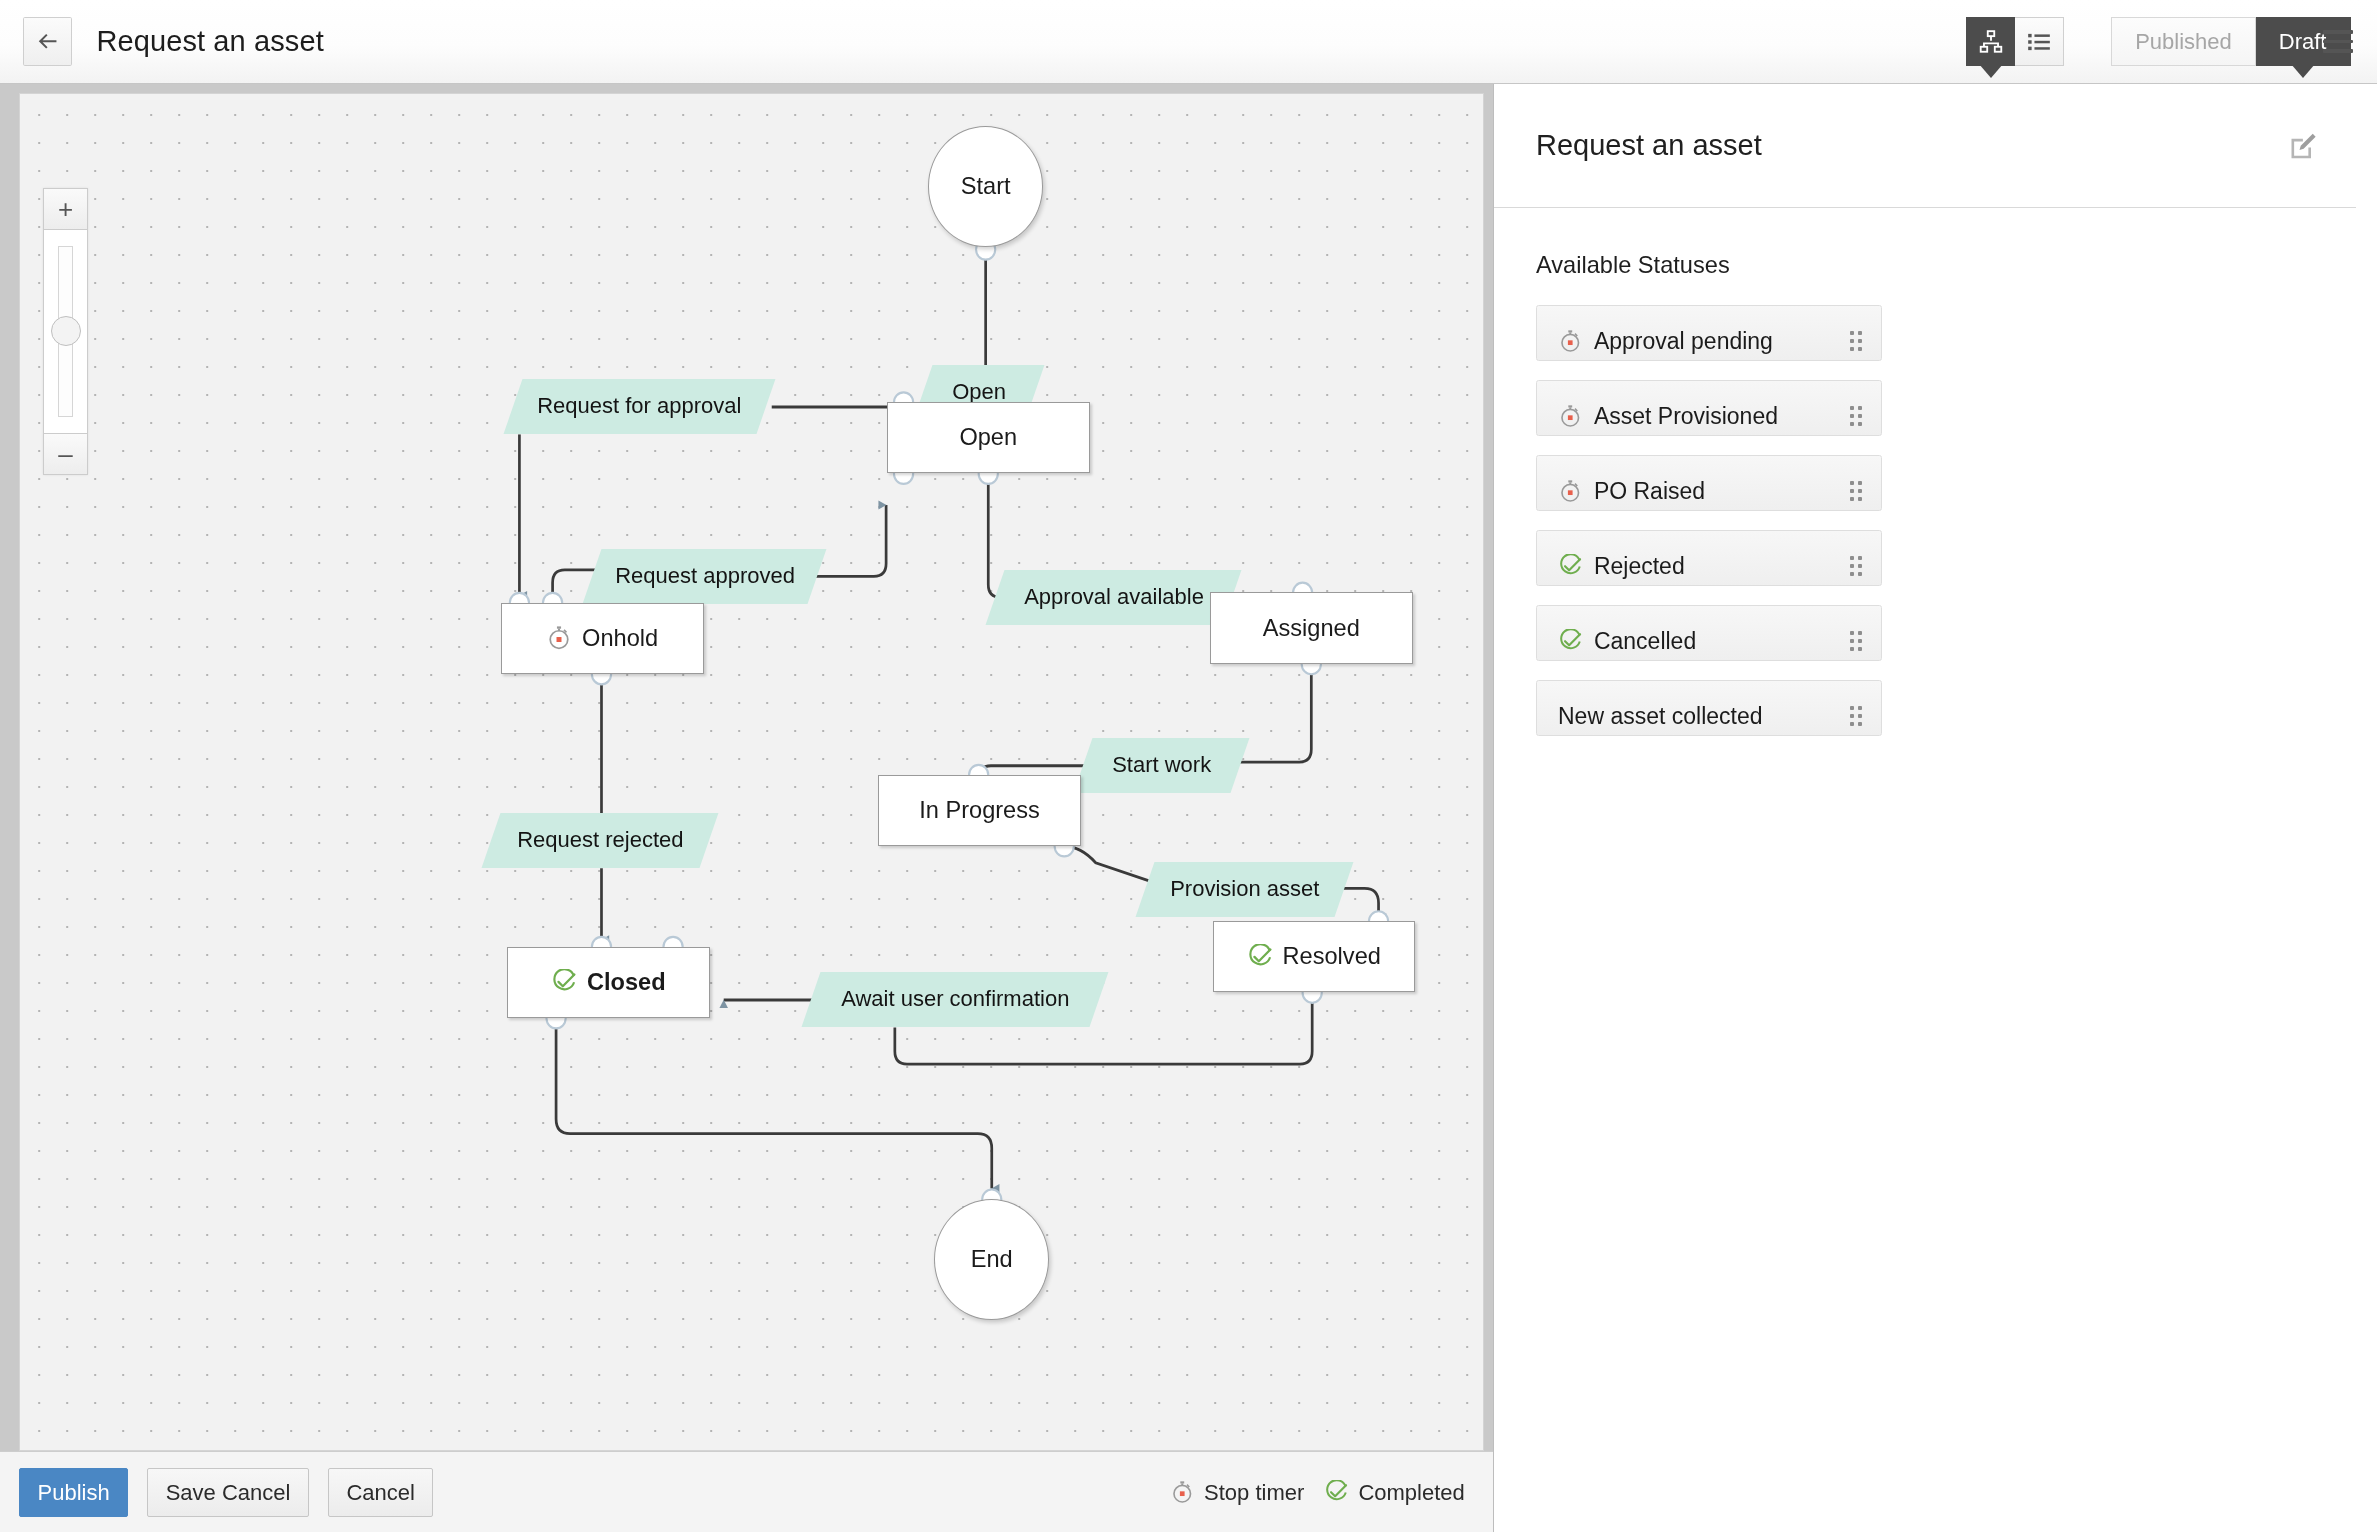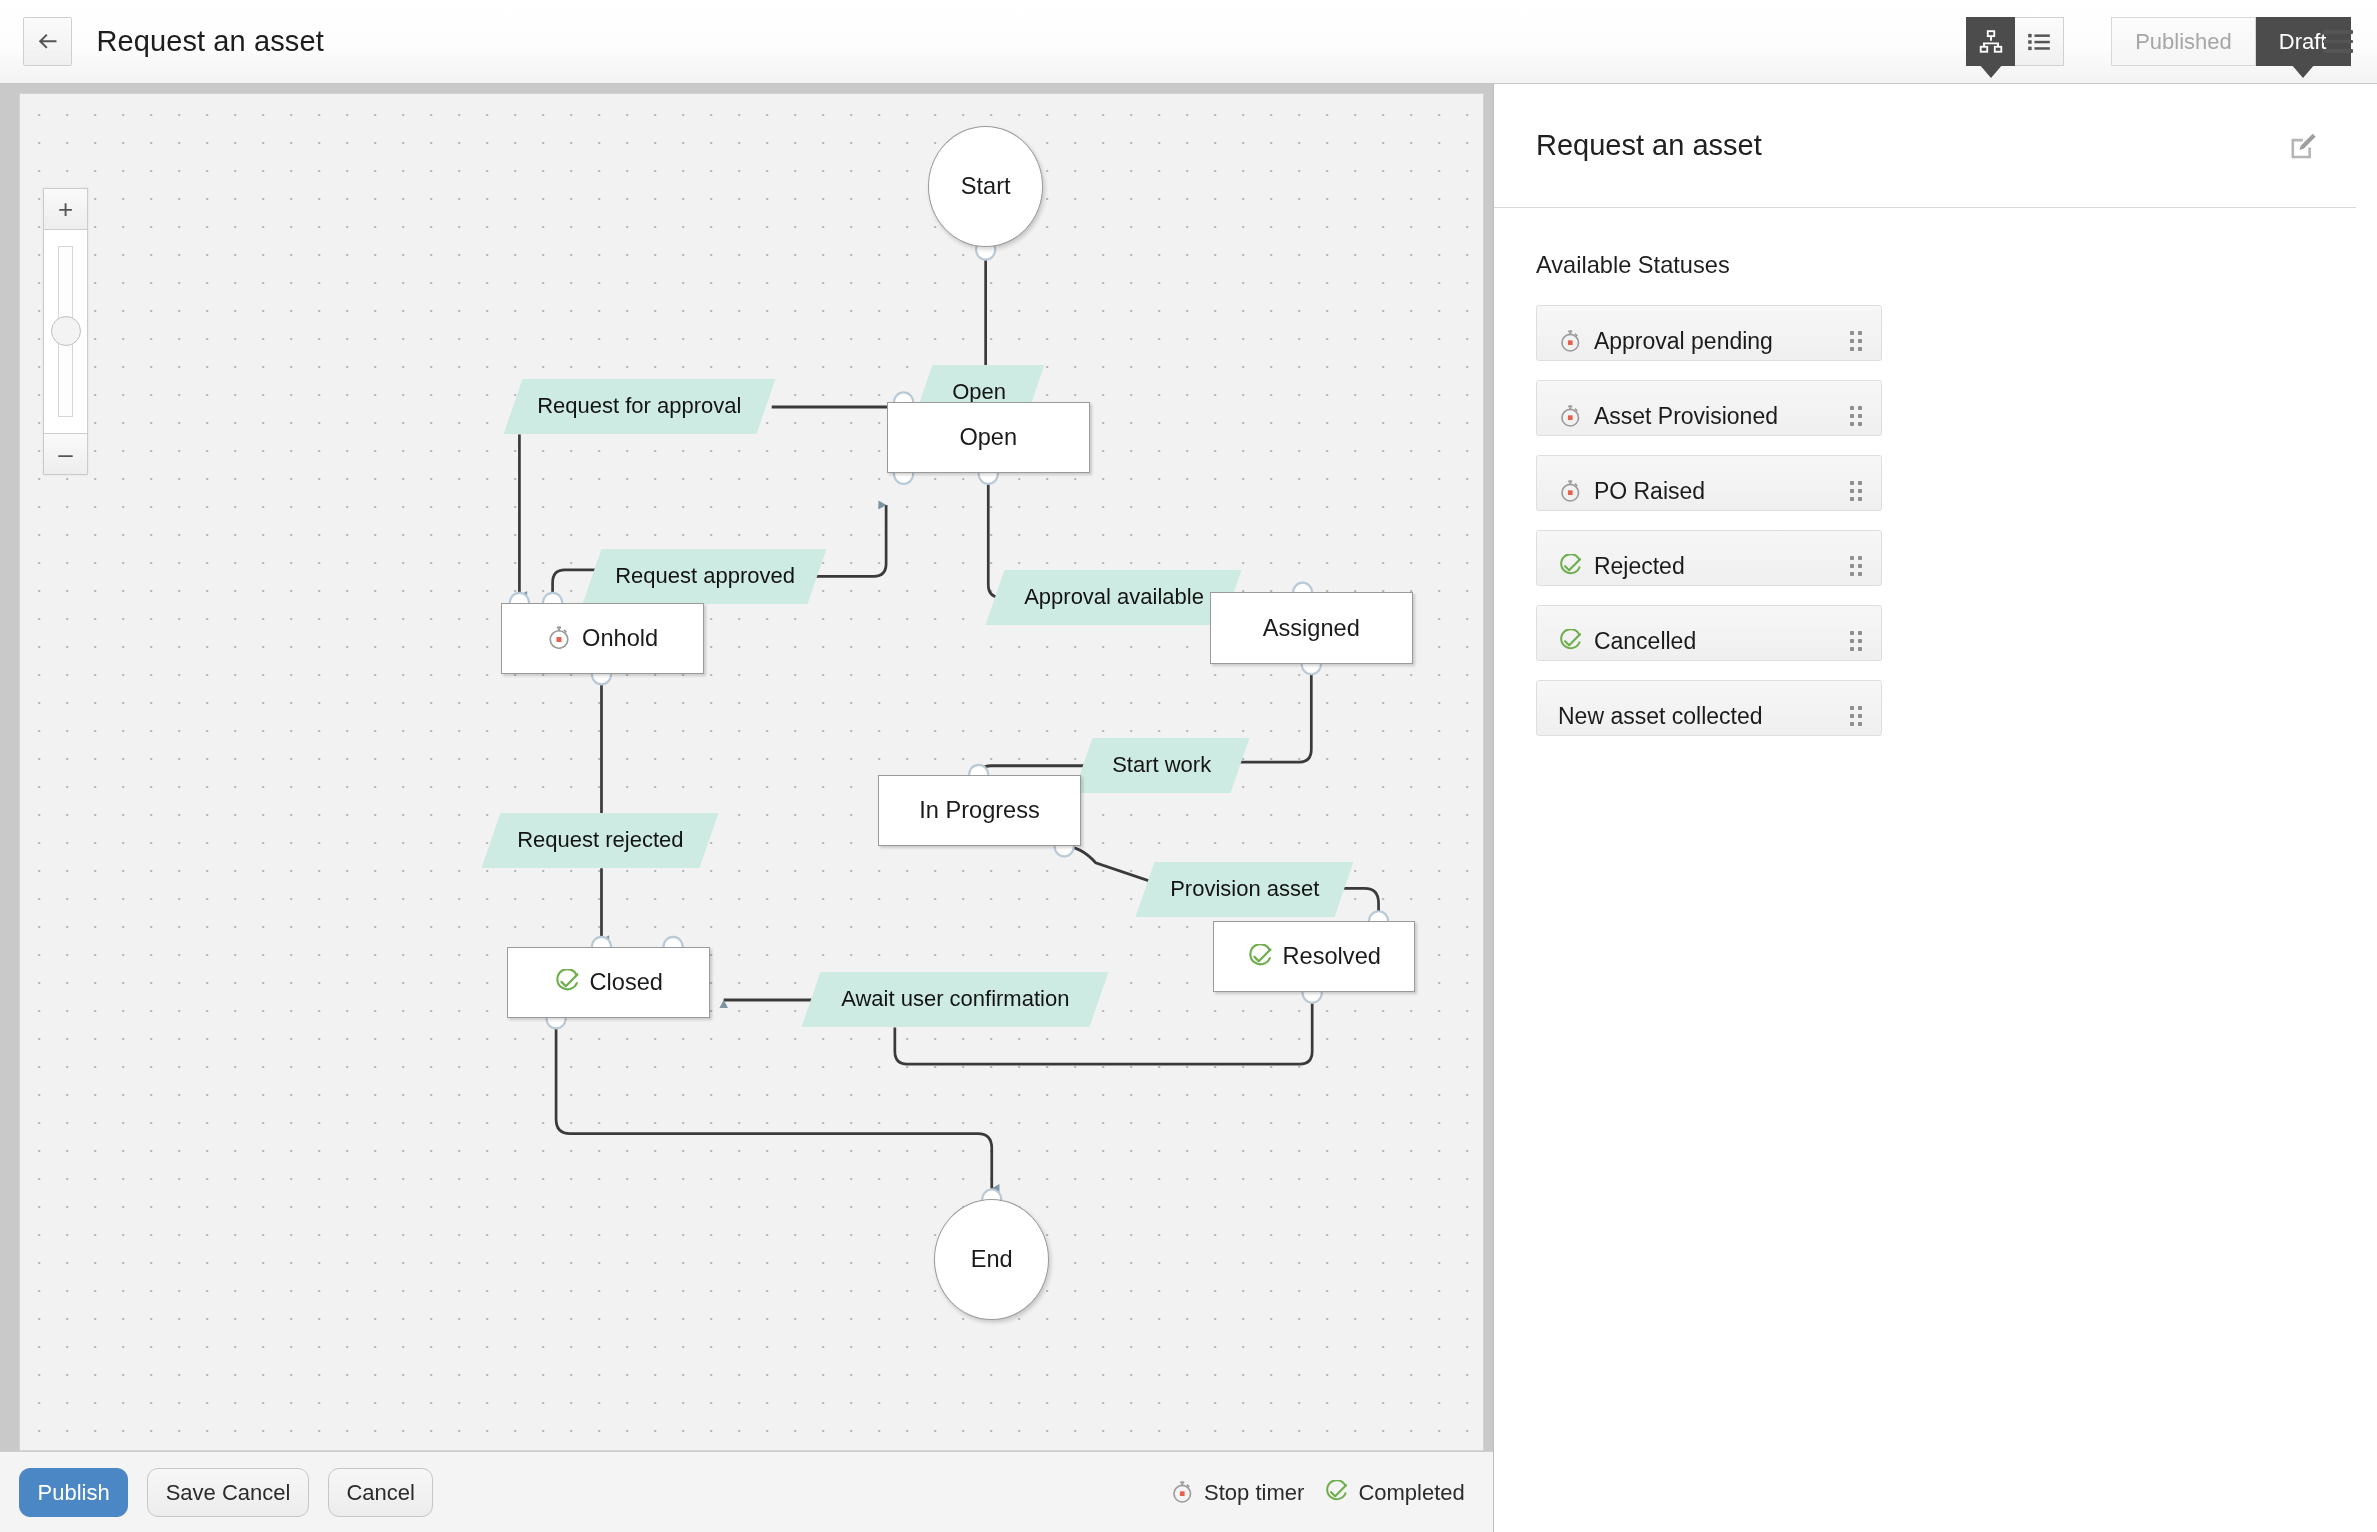--- a/index.html
+++ b/index.html
@@ -215,21 +215,21 @@
     border-top: 0.9px solid #cdcdcd;
     display: flex; align-items: center;
     padding: 0 23px 0 19px;
   }
   .btn {
     height: 49px; padding: 0 17.5px;
     font-size: 22px;
     border: 0.9px solid #c6c6c6;
     background: linear-gradient(to bottom,#f7f7f7,#ececec);
     color: #2b2b2b;
-    border-radius: 11px;
+    border-radius: 2px;
     cursor: pointer; margin-right: 19px;
     display: flex; align-items: center; justify-content: center;
     white-space: nowrap;
   }
   .btn.primary {
     background: #4a87c4; border-color: #4a87c4; color: #ffffff;
   }
   .legend {
     margin-left: auto; display: flex; align-items: center; gap: 20px;
     padding-right: 5.2px;
@@ -467,21 +467,21 @@
             </div>
             <div class="node" style="left: 81.5036%; top: 60.9987%; width: 13.8425%; height: 5.26316%;">
               <span class="ic">
                 <svg width="26" height="26" viewBox="0 0 24 24">
                   <path d="M21.2,6.4 A9.3,9.3 0 1 0 21.3,12.2" fill="none" stroke="#6fae4e" stroke-width="2"></path>
                   <path d="M6.9,11.9 L10.9,15.9 L21.6,5.1" fill="none" stroke="#6fae4e" stroke-width="2.1" stroke-linecap="round" stroke-linejoin="round"></path>
                 </svg>
               </span>
               <span>Resolved</span>
             </div>
-            <div class="node" style="left: 33.2936%; top: 62.888%; width: 13.8425%; height: 5.26316%;">
+            <div class="node" style="left: 33.2936%; top: 62.888%; width: 13.8425%; height: 5.26316%; font-weight: bold;">
               <span class="ic">
                 <svg width="26" height="26" viewBox="0 0 24 24">
                   <path d="M21.2,6.4 A9.3,9.3 0 1 0 21.3,12.2" fill="none" stroke="#6fae4e" stroke-width="2"></path>
                   <path d="M6.9,11.9 L10.9,15.9 L21.6,5.1" fill="none" stroke="#6fae4e" stroke-width="2.1" stroke-linecap="round" stroke-linejoin="round"></path>
                 </svg>
               </span>
               <span>Closed</span>
             </div>
             <div class="node terminal" style="left: 62.4702%; top: 81.5115%; width: 7.87589%; height: 8.90688%;">
               <span>End</span>

